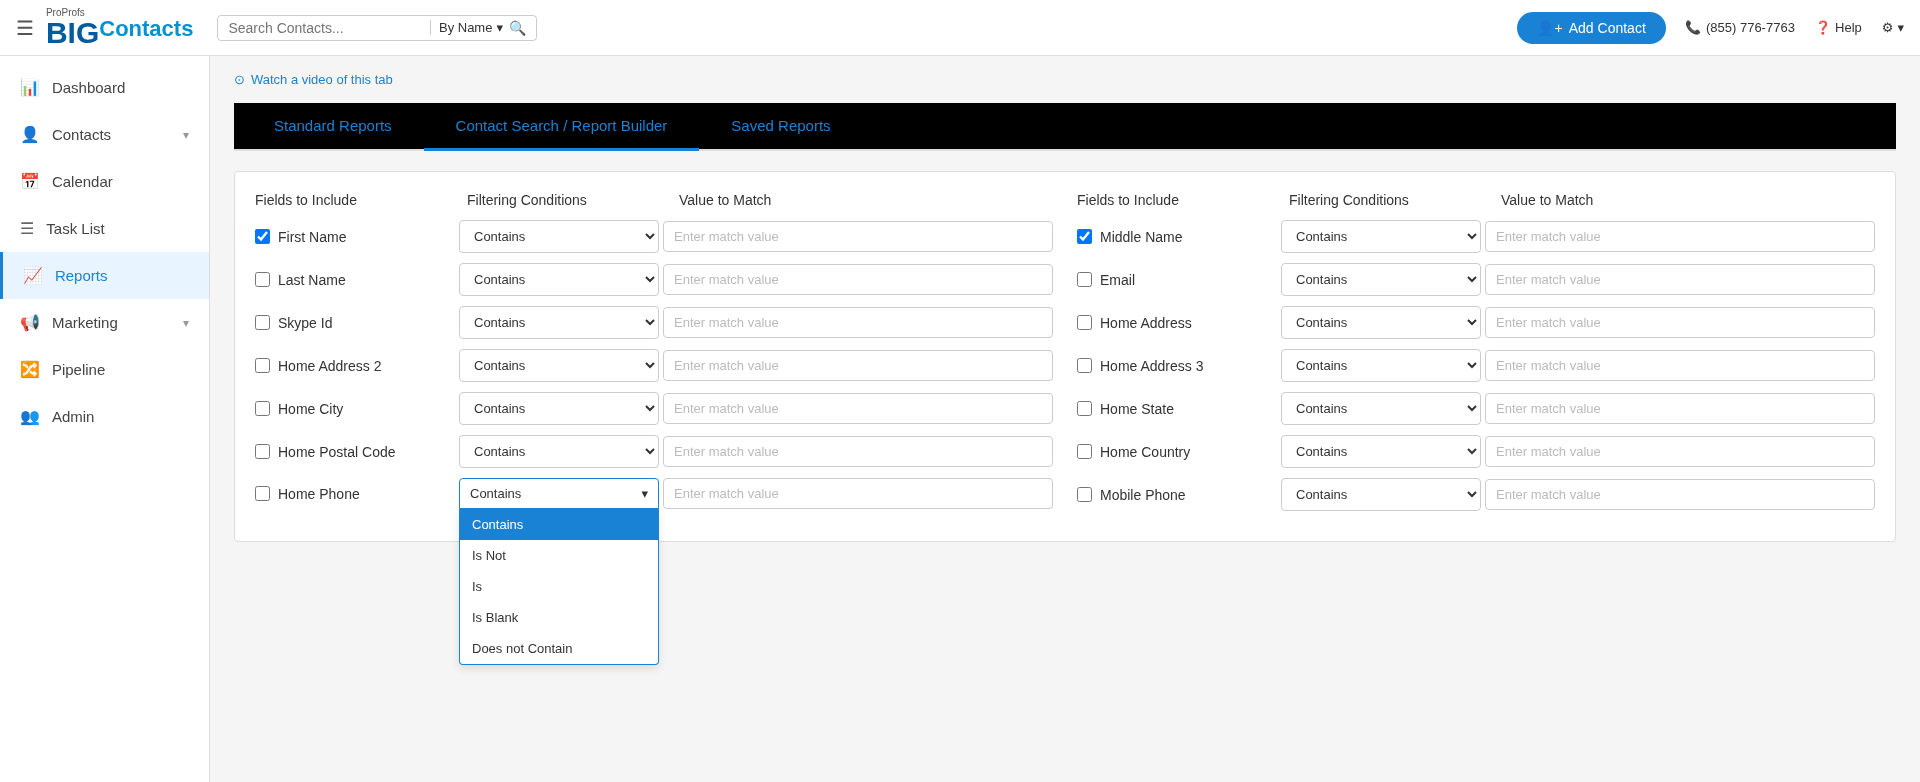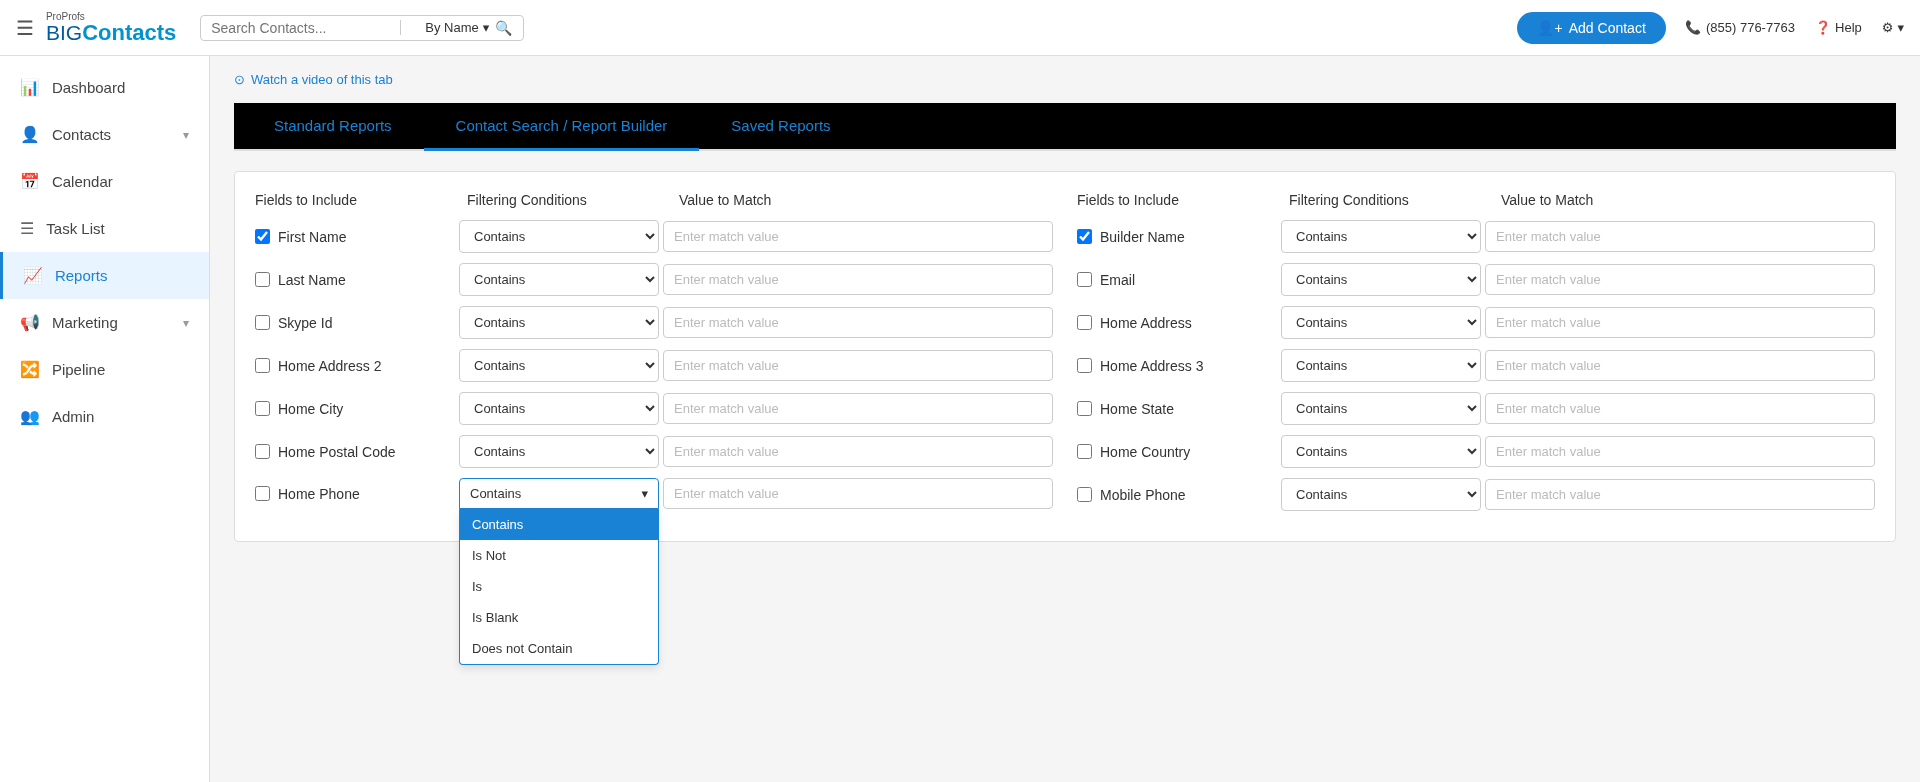--- a/index.html
+++ b/index.html
@@ -22,21 +22,21 @@
       color: #555;
       margin-right: 12px;
       cursor: pointer;
     }
     .navbar-logo {
       display: flex;
       align-items: center;
       margin-right: 24px;
     }
     .logo-proprofs { font-size: 10px; color: #555; }
-    .logo-big { font-size: 21px; font-weight: normal; color: #005b9f; }
+    .logo-big { font-size: 30px; font-weight: bold; color: #005b9f; }
     .logo-contacts { font-size: 22px; font-weight: bold; color: #0092d1; }
     .search-bar {
       display: flex;
       align-items: center;
       border: 1px solid #ccc;
       border-radius: 4px;
       background: #fff;
       padding: 4px 10px;
       min-width: 320px;
     }
@@ -48,21 +48,21 @@
       flex: 1;
     }
     .search-bar-by {
       color: #333;
       font-size: 13px;
       display: flex;
       align-items: center;
       gap: 4px;
       cursor: pointer;
       border-left: 1px solid #ccc;
-      padding-left: 24px;
+      padding-left: 8px;
       margin-left: 8px;
     }
     .search-icon-wrap { color: #555; margin-left: 6px; cursor: pointer; }
     .navbar-right {
       margin-left: auto;
       display: flex;
       align-items: center;
       gap: 20px;
     }
     .add-contact-btn {
@@ -463,21 +463,21 @@
         <div class="column-group">
           <div class="column-header">
             <span>Fields to Include</span>
             <span>Filtering Conditions</span>
             <span>Value to Match</span>
           </div>
 
           <div class="field-row">
             <div class="field-label">
               <input type="checkbox" class="field-checkbox" checked="" style="">
-              <span>Builder Name</span>
+              <span>Middle Name</span>
             </div>
             <select class="filter-select">
               <option>Contains</option><option>Is</option><option>Is Not</option><option>Is Blank</option><option>Does not Contain</option>
             </select>
             <input type="text" class="match-input" placeholder="Enter match value" style="">
           </div>
 
           <div class="field-row">
             <div class="field-label">
               <input type="checkbox" class="field-checkbox" style="">

